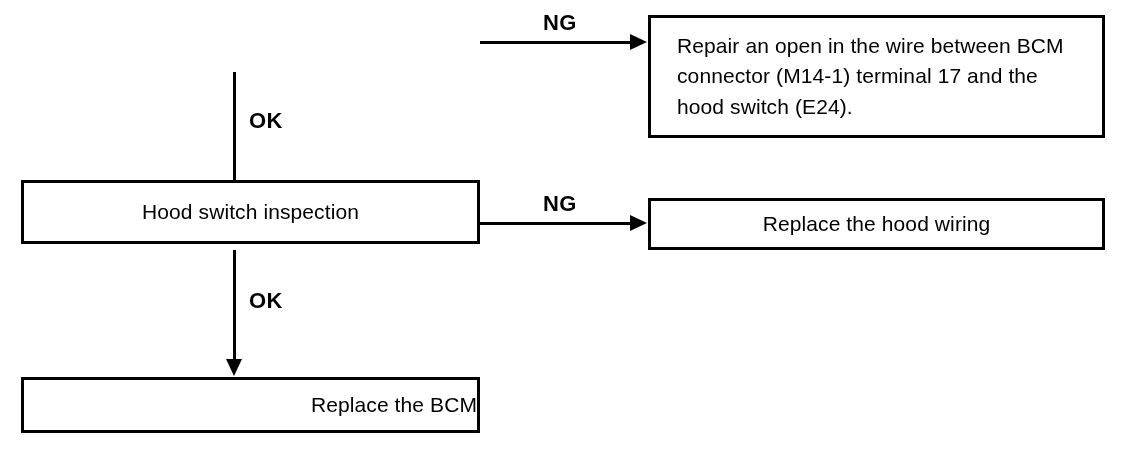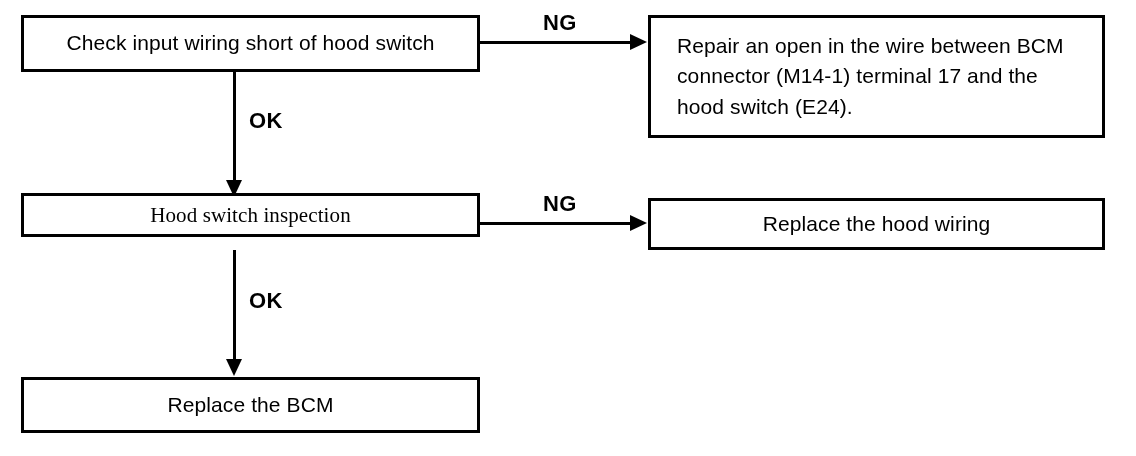--- a/index.html
+++ b/index.html
@@ -77,49 +77,46 @@
     color: #000000;
     letter-spacing: 0.3px;
     white-space: nowrap;
   }
 </style>
 </head>
 <body>
 
 <div id="canvas">
 
-  <div class="node center-text" style="left:21px; top:15px; width:459px; height:57px;">
-    <span class="node-label">Check input wiring short of hood switch</span>
-  </div>
 
   <div class="h-line" style="left:480px; top:41px; width:152px;"></div>
   <div class="arrow-right" style="left:630px; top:34px;"></div>
   <div class="edge-label" style="left:543px; top:10px;">NG</div>
 
   <div class="node left-text" style="left:648px; top:15px; width:457px; height:123px;">
     <span class="node-label">Repair an open in the wire between BCM connector (M14-1) terminal 17 and the hood switch (E24).</span>
   </div>
 
   <div class="v-line" style="left:233px; top:72px; height:110px;"></div>
   <div class="arrow-down" style="left:226px; top:180px;"></div>
   <div class="edge-label" style="left:249px; top:108px;">OK</div>
 
-  <div class="node center-text" style="left:21px; top:193px; width:459px; height:44px;font-family:Liberation Serif, serif;">
+  <div class="node center-text" style="left:21px; top:180px; width:459px; height:64px;">
     <span class="node-label">Hood switch inspection</span>
   </div>
 
   <div class="h-line" style="left:480px; top:222px; width:152px;"></div>
   <div class="arrow-right" style="left:630px; top:215px;"></div>
   <div class="edge-label" style="left:543px; top:191px;">NG</div>
 
   <div class="node center-text" style="left:648px; top:198px; width:457px; height:52px;">
     <span class="node-label">Replace the hood wiring</span>
   </div>
 
   <div class="v-line" style="left:233px; top:250px; height:111px;"></div>
   <div class="arrow-down" style="left:226px; top:359px;"></div>
   <div class="edge-label" style="left:249px; top:288px;">OK</div>
 
-  <div class="node center-text" style="left:21px; top:377px; width:459px; height:56px;">
+  <div class="node center-text" style="left:21px; top:377px; width:459px; height:56px;justify-content:flex-end;">
     <span class="node-label">Replace the BCM</span>
   </div>
 
 </div>
 
 </body></html>

